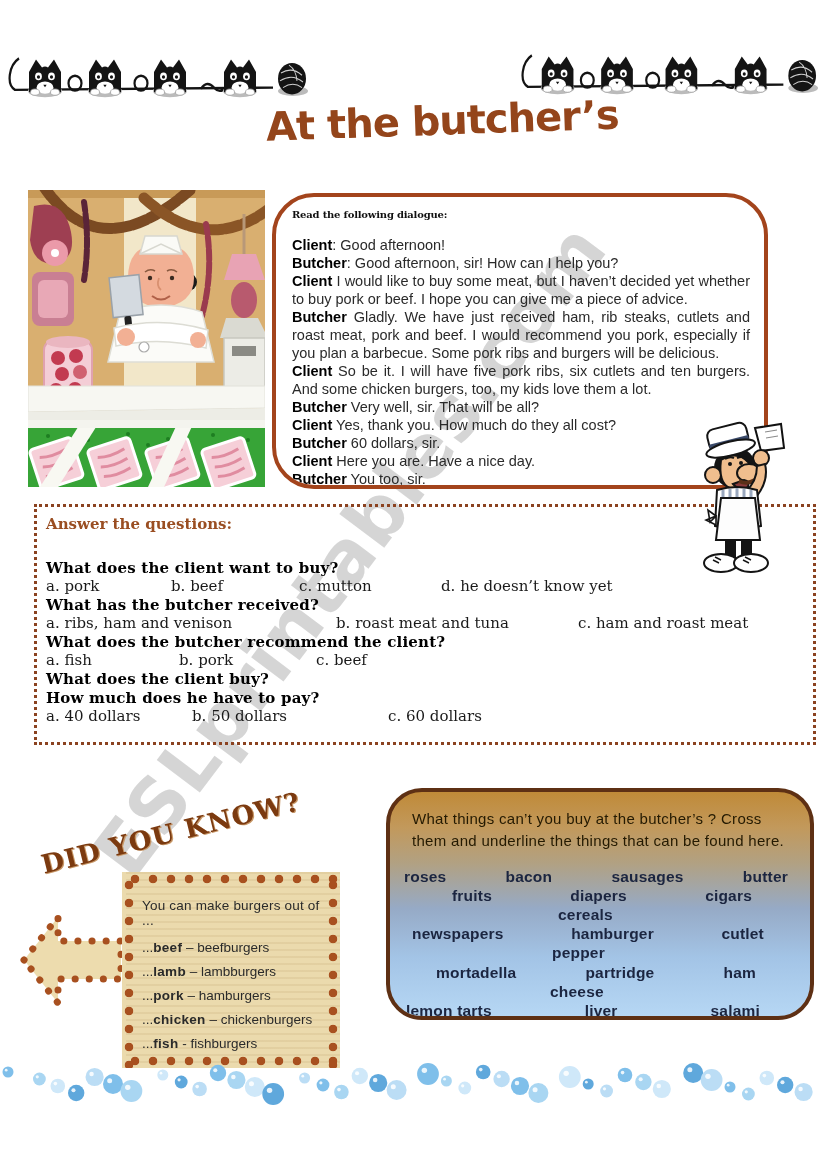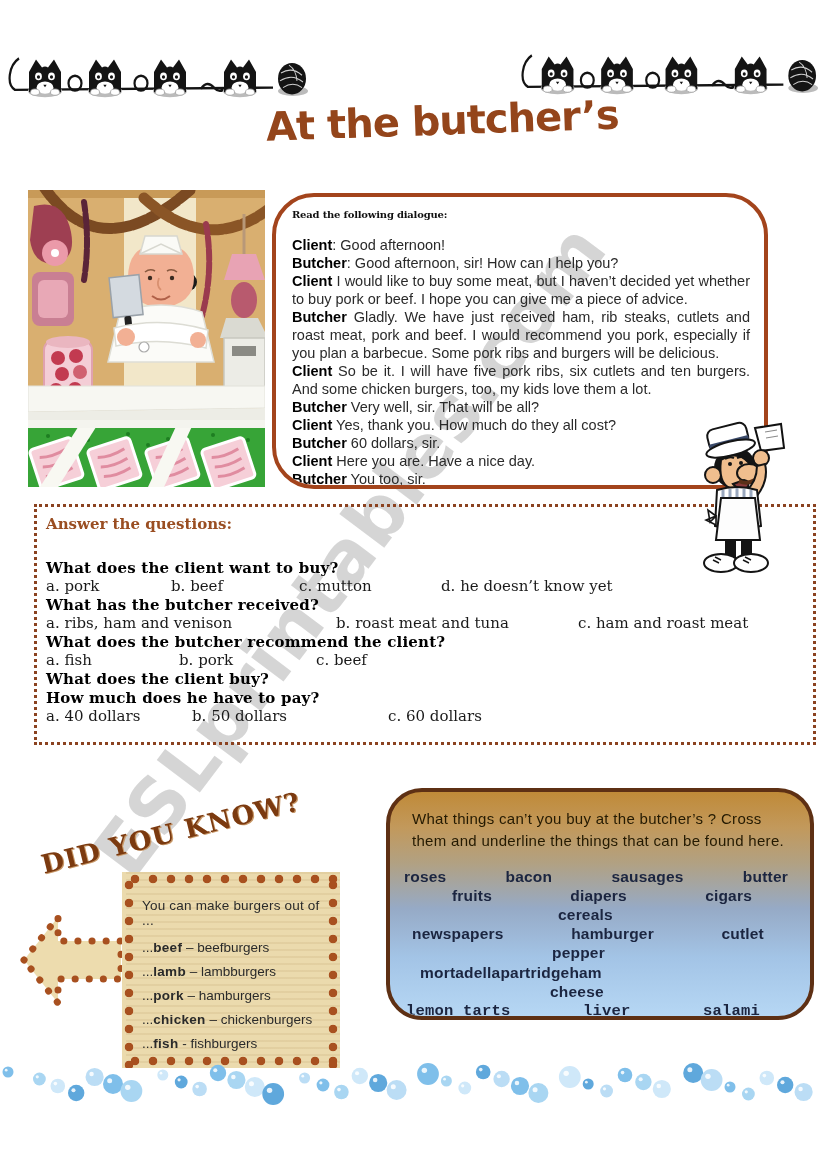--- a/index.html
+++ b/index.html
@@ -86,23 +86,23 @@
   .cross-instructions{margin:2px 20px 0 22px;font-size:15px;line-height:22px;color:#241A02;
     font-family:"Liberation Sans",sans-serif;letter-spacing:0.3px;}
   .word-rows{margin-top:15px;}
   .word-row{display:flex;align-items:center;height:19.2px;
     font-weight:bold;font-size:15.5px;color:#1B2540;letter-spacing:0.2px;}
   .row1{justify-content:space-between;padding:0 22px 0 14px;}
   .row2{justify-content:space-between;padding:0 58px 0 62px;}
   .row3{padding-left:168px;}
   .row4{justify-content:space-between;padding:0 46px 0 22px;}
   .row5{padding-left:162px;}
-  .row6{justify-content:flex-start;padding:0 54px 0 30px;}
+  .row6{justify-content:space-between;padding:0 54px 0 30px;margin-left:16px;}
   .row7{padding-left:160px;}
-  .row8{justify-content:space-between;padding:0 50px 0 16px;font-family:Liberation Mono, monospace;}
+  .row8{justify-content:space-between;padding:0 50px 0 16px;}
 
   
   .bubbles{position:absolute;left:0;top:1058px;width:821px;height:60px;z-index:2;}
 </style>
 </head>
 <body>
 
 <div class="page">
 
   <svg width="0" height="0" style="position:absolute" aria-hidden="true">

